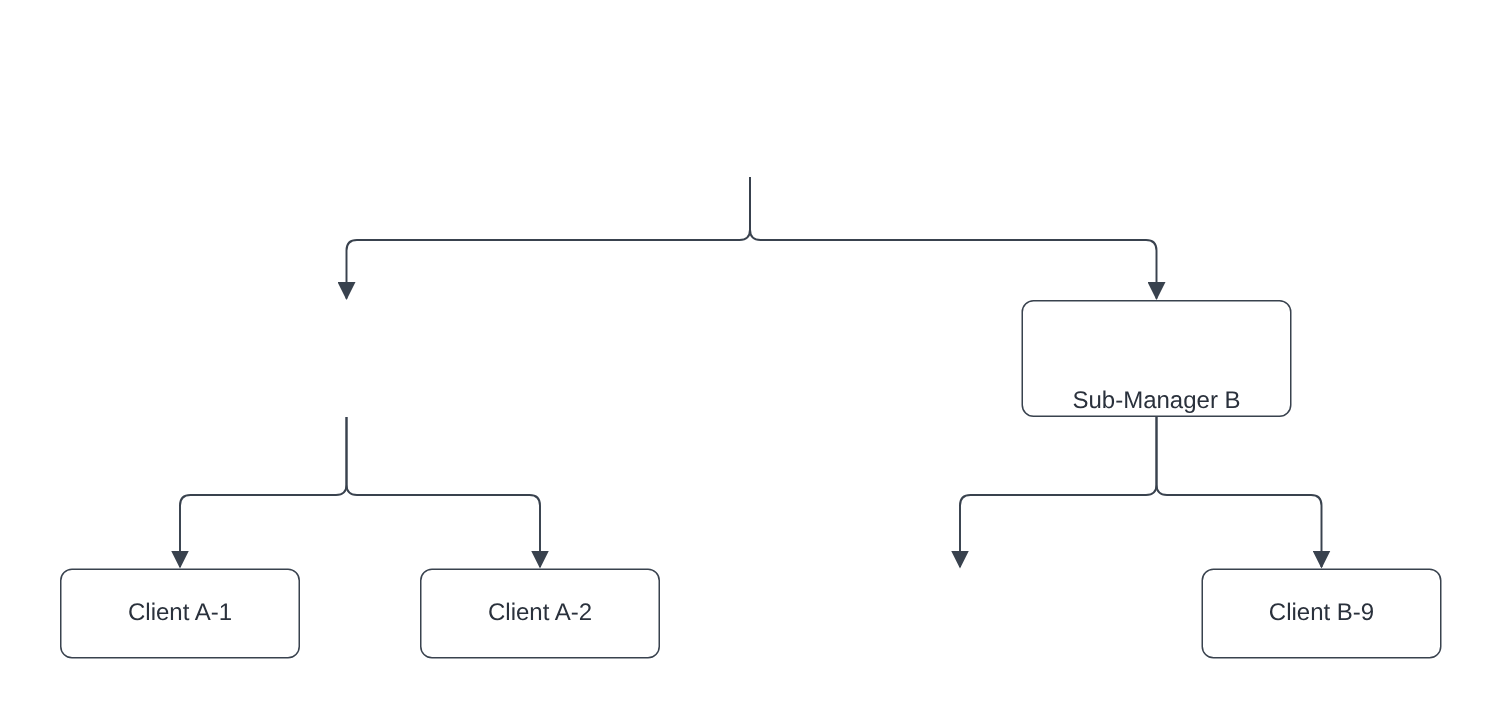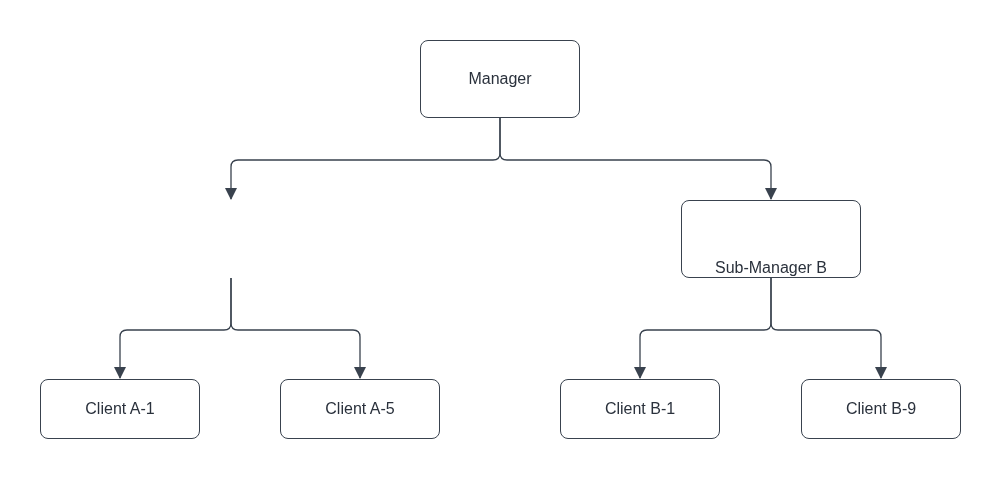--- a/index.html
+++ b/index.html
@@ -62,38 +62,32 @@
       </marker>
     </defs>
     <path class="edge" d="M 500 118 L 500 153 Q 500 160 493 160 L 238 160 Q 231 160 231 167 L 231 199" marker-end="url(#arrow)"></path>
     <path class="edge" d="M 500 118 L 500 153 Q 500 160 507 160 L 764 160 Q 771 160 771 167 L 771 199" marker-end="url(#arrow)"></path>
     <path class="edge" d="M 231 278 L 231 323 Q 231 330 224 330 L 127 330 Q 120 330 120 337 L 120 378" marker-end="url(#arrow)"></path>
     <path class="edge" d="M 231 278 L 231 323 Q 231 330 238 330 L 353 330 Q 360 330 360 337 L 360 378" marker-end="url(#arrow)"></path>
     <path class="edge" d="M 771 278 L 771 323 Q 771 330 764 330 L 647 330 Q 640 330 640 337 L 640 378" marker-end="url(#arrow)"></path>
     <path class="edge" d="M 771 278 L 771 323 Q 771 330 778 330 L 874 330 Q 881 330 881 337 L 881 378" marker-end="url(#arrow)"></path>
   </svg>
 
-  <div class="node" id="n-manager">
-    <span>Manager</span>
-  </div>
 
 
   <div class="node" id="n-sub-b">
     <span>Sub-Manager B</span>
   </div>
 
   <div class="node" id="n-ca1">
     <span>Client A-1</span>
   </div>
 
   <div class="node" id="n-ca2">
-    <span>Client A-5</span>
+    <span>Client A-2</span>
   </div>
 
-  <div class="node" id="n-cb1">
-    <span>Client B-1</span>
-  </div>
 
   <div class="node" id="n-cb2">
     <span>Client B-9</span>
   </div>
 
 </div>
 
 </body></html>

